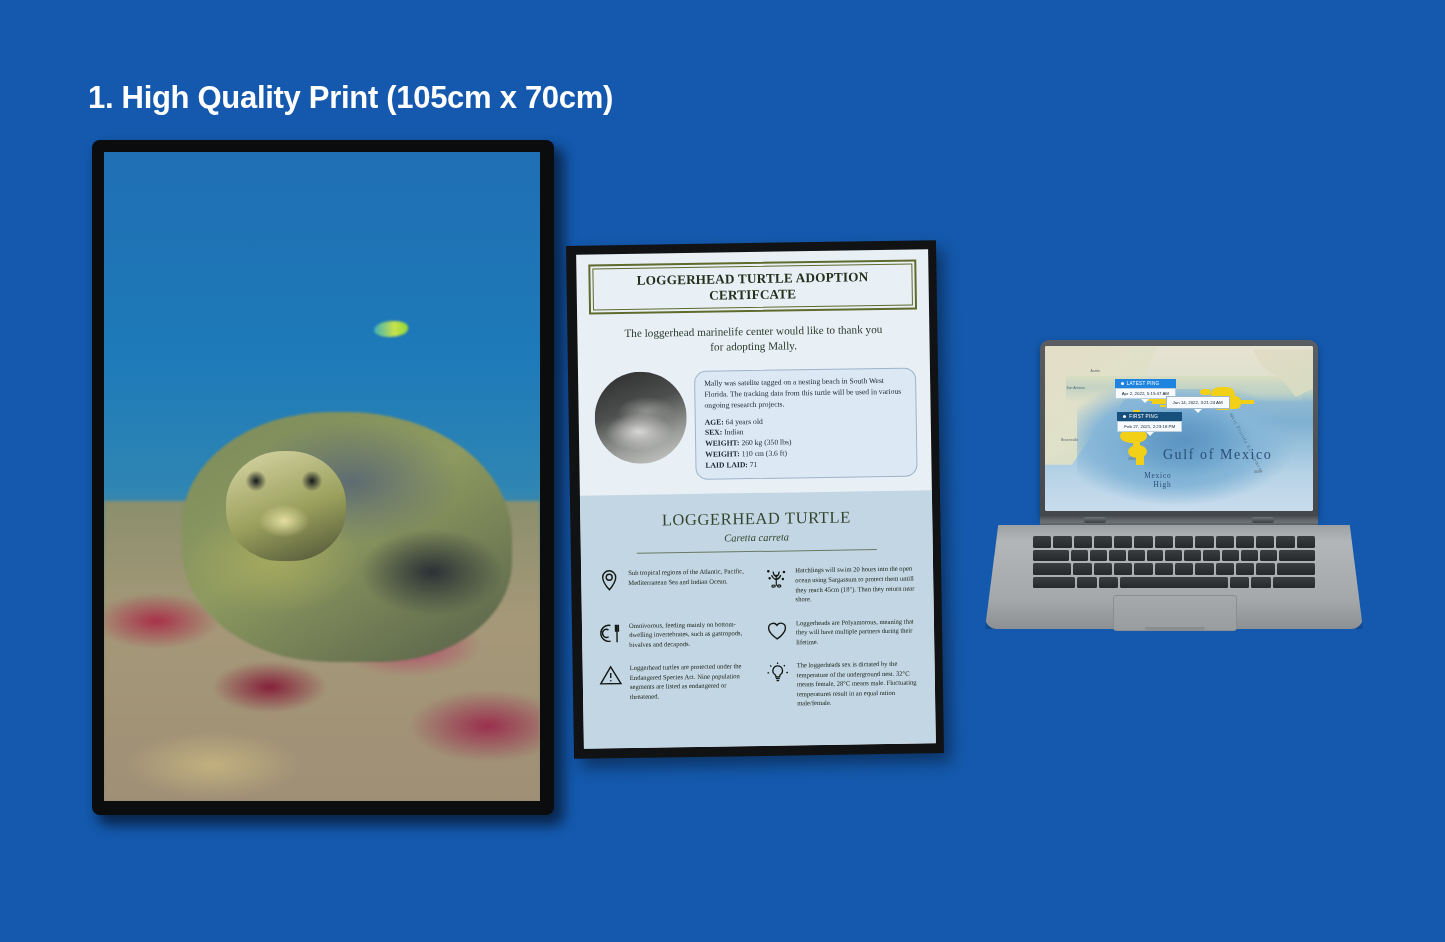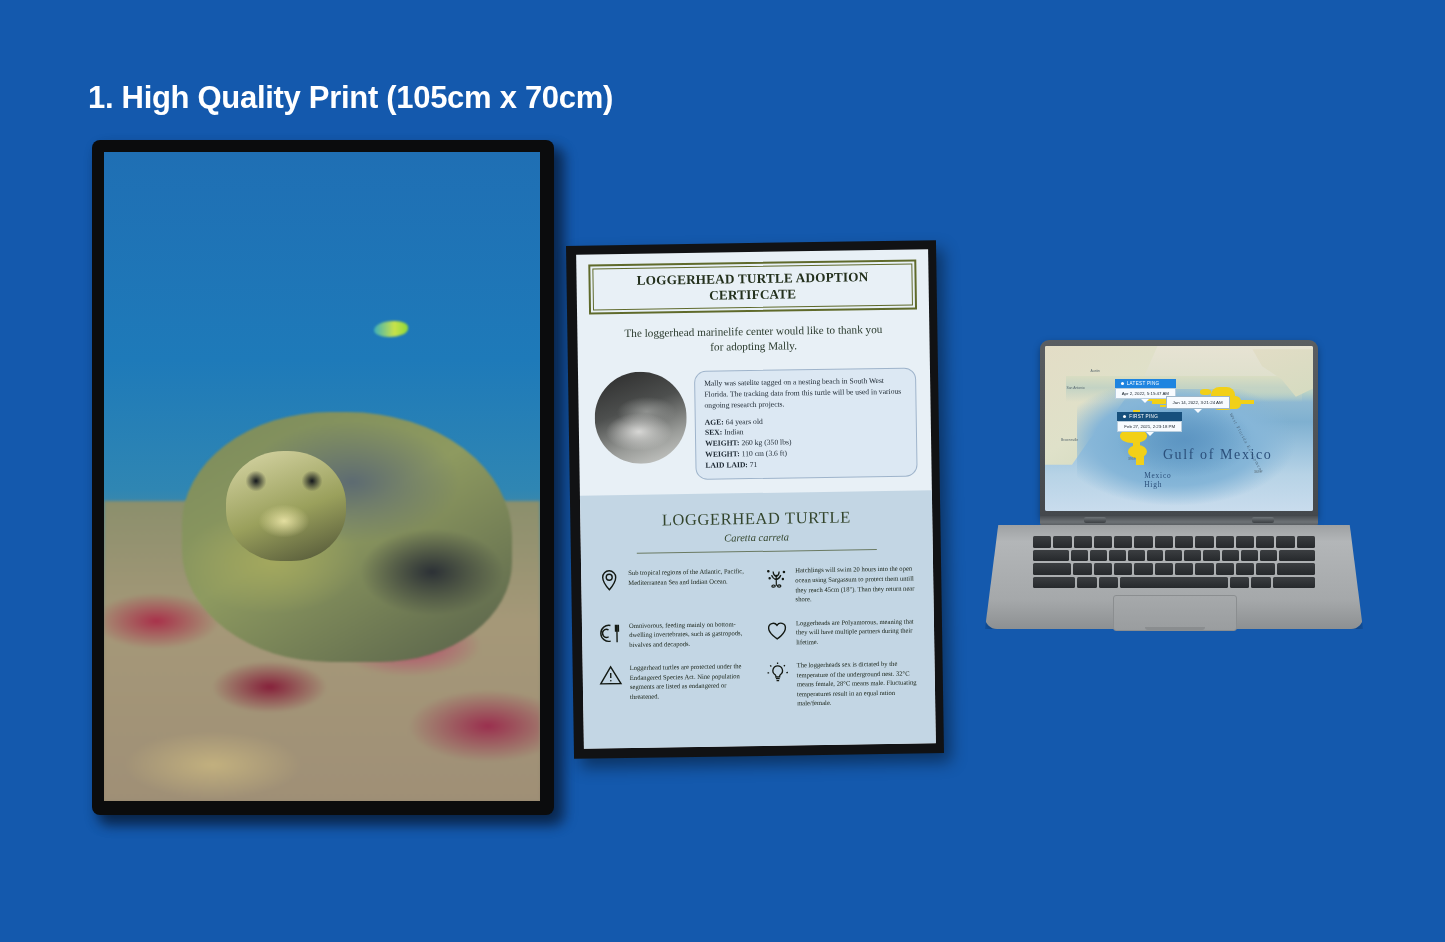--- a/index.html
+++ b/index.html
@@ -456,21 +456,21 @@
         <div class="track" style="left:38%;top:31.5%;width:30%;height:1.6%;"></div>
         <div class="track" style="left:40%;top:33.5%;width:26%;height:1.4%;"></div>
         <div class="track" style="left:43%;top:35.5%;width:22%;height:1.4%;"></div>
         <div class="track" style="left:40%;top:29%;width:9%;height:2%;border-radius:40%;"></div>
         <div class="track" style="left:58%;top:26%;width:4%;height:4%;border-radius:40%;"></div>
         <div class="track" style="left:62%;top:25%;width:9%;height:14%;border-radius:35%;"></div>
         <div class="track" style="left:68%;top:30%;width:5%;height:8%;border-radius:40%;"></div>
         <div class="track" style="left:72%;top:33%;width:6%;height:2%;"></div>
 
         <div class="map-label" style="left:44%;top:61%;font-size:14px;">Gulf of Mexico</div>
-        <div class="map-label" style="left:37%;top:76%;font-size:7.4px;letter-spacing:.8px;text-align:left;">
+        <div class="map-label" style="left:37%;top:76%;font-size:7.4px;letter-spacing:.8px;text-align:right;">
           <div>Mexico</div>
           <div>High</div>
         </div>
         <div class="map-label" style="left:70%;top:40%;font-size:4.4px;color:#4a6276;letter-spacing:1px;transform:rotate(62deg);transform-origin:left top;">West Florida Escarpment</div>
         <div class="map-label-sm" style="left:17%;top:14%;">Austin</div>
         <div class="map-label-sm" style="left:8%;top:24%;">San Antonio</div>
         <div class="map-label-sm" style="left:6%;top:56%;">Brownsville</div>
         <div class="map-label-sm" style="left:31%;top:67%;">3939</div>
         <div class="map-label-sm" style="left:78%;top:75%;">3699</div>
 

